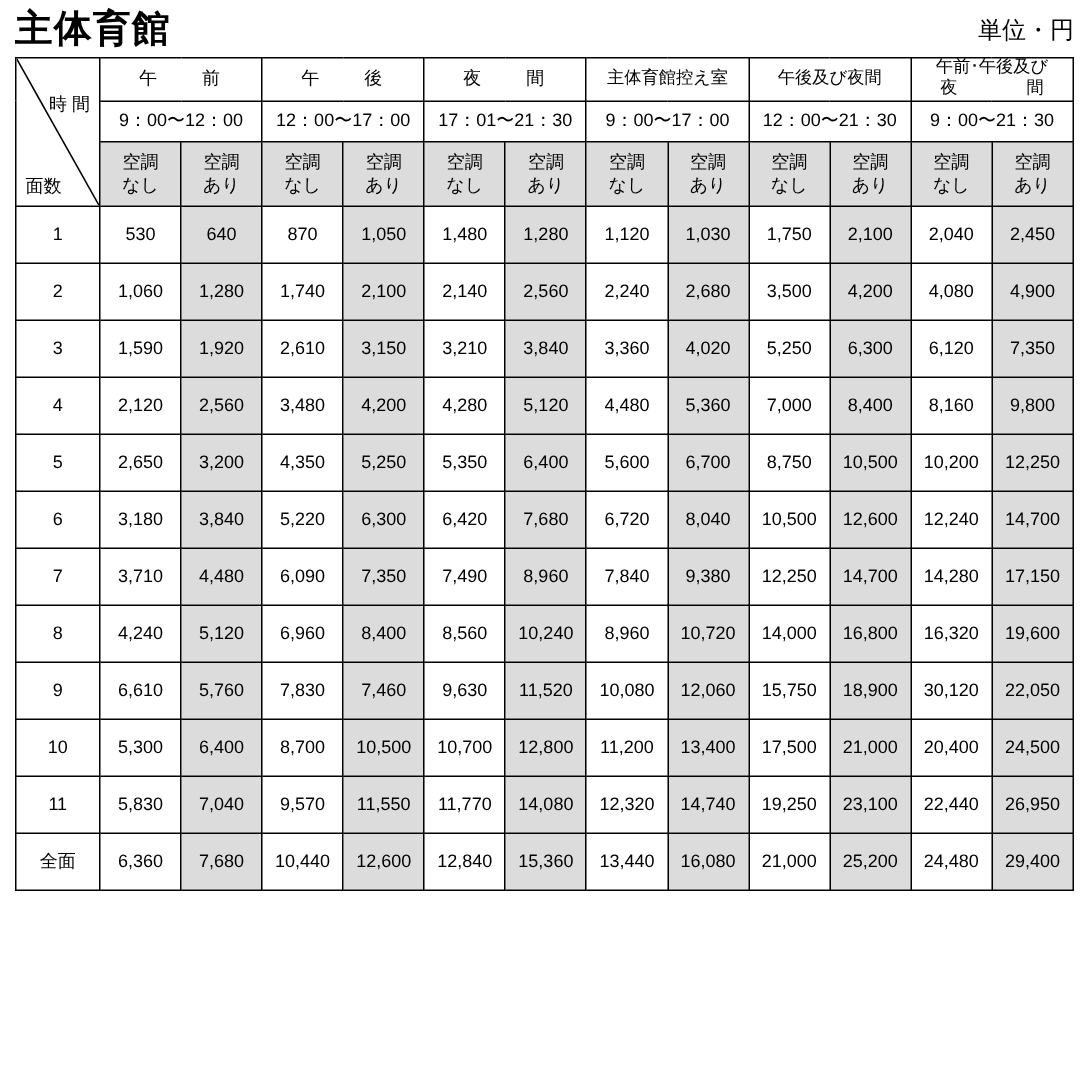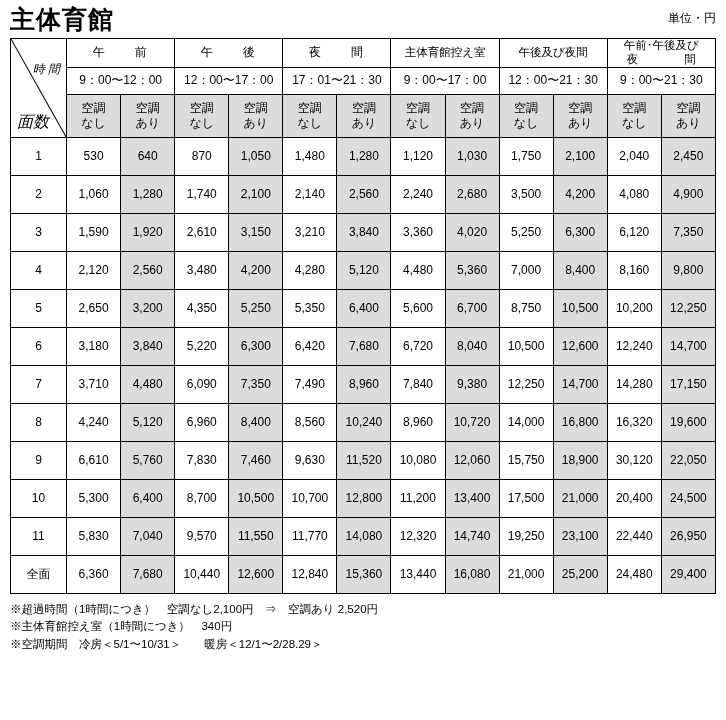--- a/index.html
+++ b/index.html
@@ -15,32 +15,32 @@
     position: relative;
     overflow: hidden;
   }
   .page {
     padding: 6px 10px 0 10px;
     box-sizing: border-box;
     width: 726px;
   }
   .title-row {
     display: flex;
-    align-items: center;
+    align-items: flex-end;
     justify-content: space-between;
     margin-bottom: 4px;
   }
   .title {
     font-size: 25px;
     font-weight: bold;
     letter-spacing: 1px;
     line-height: 1.1;
   }
   .unit {
-    font-size: 12px;
+    font-size: 16px;
     padding-bottom: 3px;
   }
   table.rate {
     border-collapse: collapse;
     table-layout: fixed;
     width: 706px;
     border: 1px solid #000;
   }
   table.rate td, table.rate th {
     border: 1px solid #000;
@@ -67,38 +67,37 @@
   .hdr-ac {
     height: 42px;
     font-size: 11px;
     line-height: 1.25;
   }
   .corner {
     position: relative;
     padding: 0;
     height: 96px;
     overflow: hidden;
-    font-style: italic;
   }
   .corner .diag {
     position: absolute;
     top: 0; left: 0;
     width: 100%; height: 100%;
   }
   .corner .t-time {
     position: absolute;
     top: 22px;
     right: 6px;
     font-size: 12px;
   }
   .corner .t-count {
     position: absolute;
     bottom: 4px;
     left: 6px;
-    font-size: 16px;
+    font-size: 12px;
   }
   .shaded {
     background: #dcdcdc;
   }
   .data-row td {
     height: 37px;
     font-size: 12px;
   }
   .row-label {
     font-size: 12px;
@@ -355,19 +354,14 @@
         <td>13,440</td>
         <td class="shaded">16,080</td>
         <td>21,000</td>
         <td class="shaded">25,200</td>
         <td>24,480</td>
         <td class="shaded">29,400</td>
       </tr>
     </tbody>
   </table>
 
-  <div class="notes">
-    <div>※超過時間（1時間につき）　空調なし2,100円　⇒　空調あり 2,520円</div>
-    <div>※主体育館控え室（1時間につき）　340円</div>
-    <div>※空調期間　冷房＜5/1〜10/31＞　　暖房＜12/1〜2/28.29＞</div>
-  </div>
 
 </div>
 
 </body></html>

